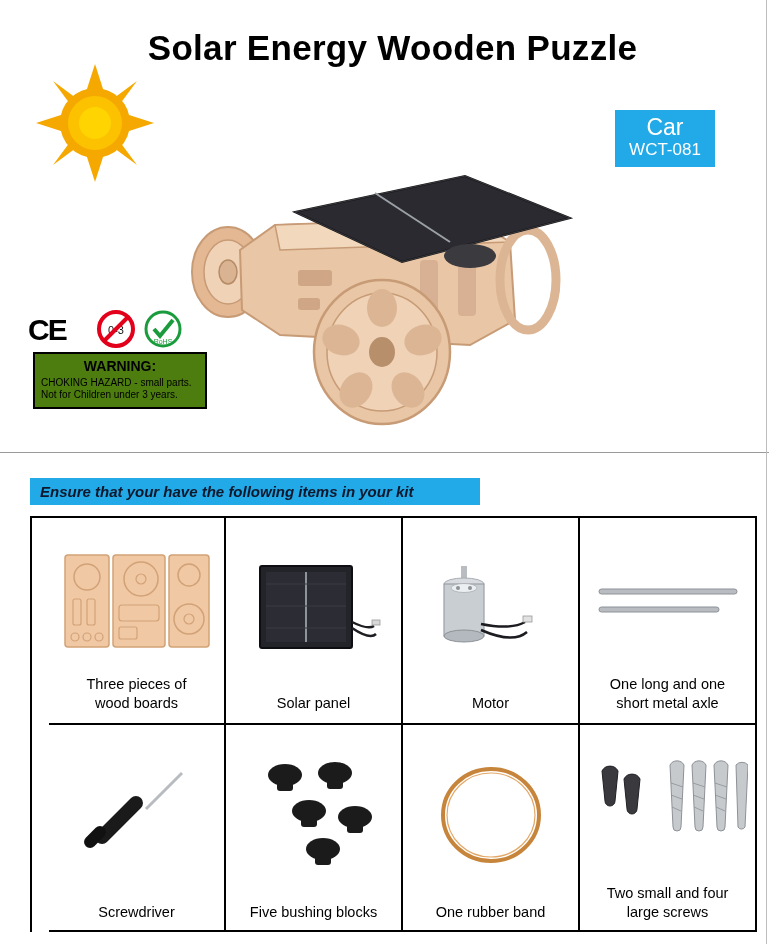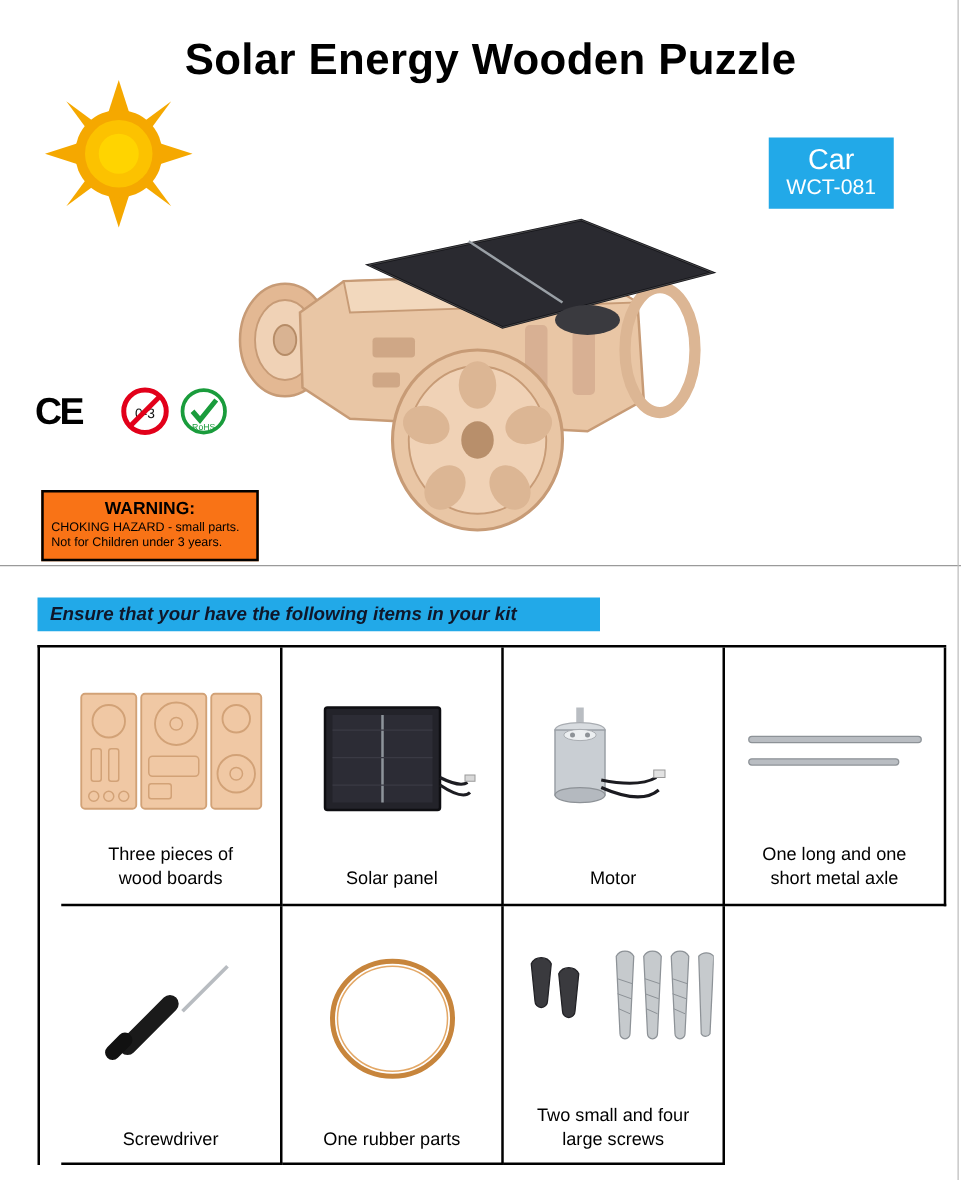--- a/index.html
+++ b/index.html
@@ -91,24 +91,23 @@
     letter-spacing: -2px;
   }
 
   
   .warning-box {
     position: absolute;
     left: 33px;
     top: 352px;
     width: 174px;
     border: 2px solid #000;
-    background: #f97316;
+    background: #4d7c0f;
     padding: 4px 6px 6px 6px;
     box-sizing: border-box;
-    margin-top: 40px;
   }
   .warning-title {
     text-align: center;
     font-weight: bold;
     font-size: 14px;
     margin-bottom: 3px;
   }
   .warning-line {
     font-size: 10px;
     line-height: 12px;
@@ -364,29 +363,48 @@
       <div class="cell-art">
         <svg width="150" height="120" viewBox="0 0 150 120">
           <line x1="120" y1="16" x2="84" y2="52" stroke="#b8bcc1" stroke-width="3"></line>
           <rect x="26" y="56" width="62" height="14" rx="7" transform="rotate(-45 57 63)" fill="#1a1a1a"></rect>
           <rect x="20" y="74" width="26" height="12" rx="6" transform="rotate(-45 33 80)" fill="#111"></rect>
         </svg>
       </div>
       <div class="cell-label">Screwdriver</div>
     </div>
 
+    <div class="cell tall">
+      <div class="cell-art">
+        <svg width="150" height="120" viewBox="0 0 150 120">
+          <g fill="#1b1b1b">
+            <ellipse cx="46" cy="18" rx="17" ry="11"></ellipse>
+            <rect x="38" y="18" width="16" height="16" rx="3"></rect>
+            <ellipse cx="96" cy="16" rx="17" ry="11"></ellipse>
+            <rect x="88" y="16" width="16" height="16" rx="3"></rect>
+            <ellipse cx="70" cy="54" rx="17" ry="11"></ellipse>
+            <rect x="62" y="54" width="16" height="16" rx="3"></rect>
+            <ellipse cx="116" cy="60" rx="17" ry="11"></ellipse>
+            <rect x="108" y="60" width="16" height="16" rx="3"></rect>
+            <ellipse cx="84" cy="92" rx="17" ry="11"></ellipse>
+            <rect x="76" y="92" width="16" height="16" rx="3"></rect>
+          </g>
+        </svg>
+      </div>
+      <div class="cell-label">Five bushing blocks</div>
+    </div>
 
     <div class="cell tall">
       <div class="cell-art">
         <svg width="150" height="120" viewBox="0 0 150 120">
           <ellipse cx="75" cy="58" rx="48" ry="46" fill="none" stroke="#c7853c" stroke-width="4"></ellipse>
           <ellipse cx="75" cy="58" rx="44" ry="42" fill="none" stroke="#e3a867" stroke-width="1.2"></ellipse>
         </svg>
       </div>
-      <div class="cell-label">One rubber parts</div>
+      <div class="cell-label">One rubber band</div>
     </div>
 
     <div class="cell tall">
       <div class="cell-art">
         <svg width="160" height="110" viewBox="0 0 160 110">
 
           <g fill="#3a3a3e" stroke="#202024" stroke-width="1">
             <path d="M14 18 a9 9 0 0 1 16 0 l-3 30 a5 5 0 0 1 -10 0 z"></path>
             <path d="M36 26 a9 9 0 0 1 16 0 l-3 30 a5 5 0 0 1 -10 0 z"></path>
           </g>

